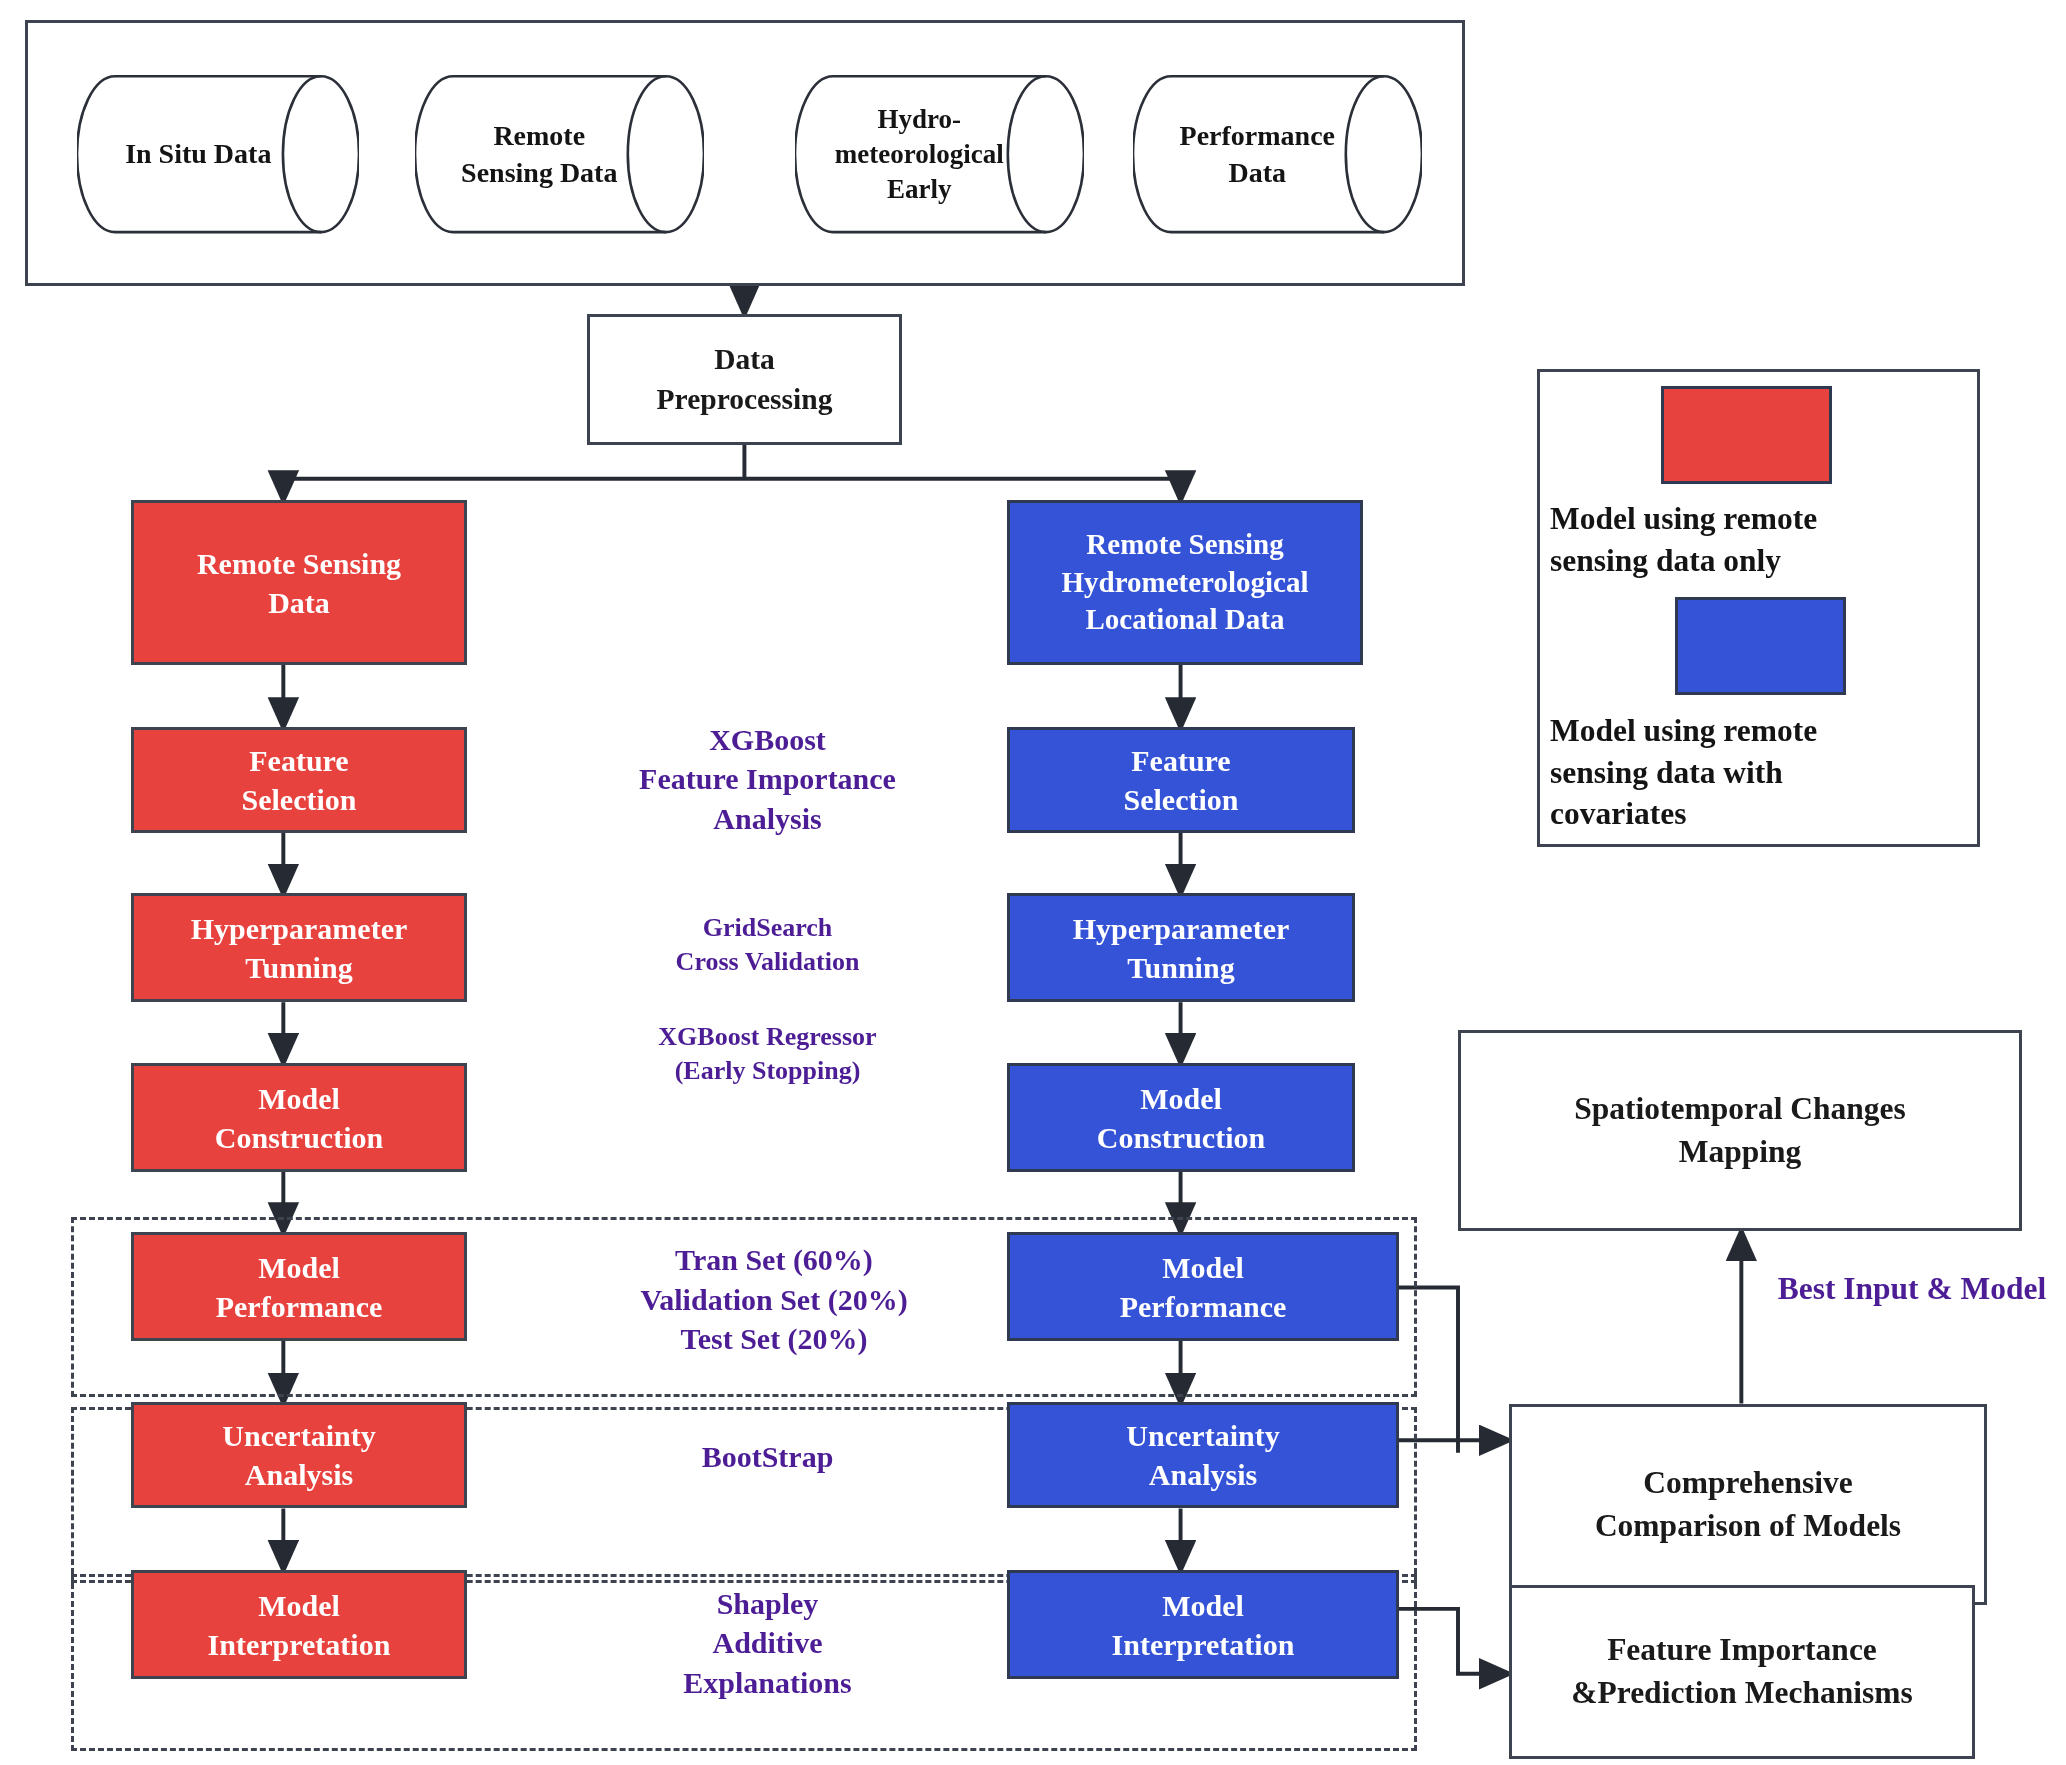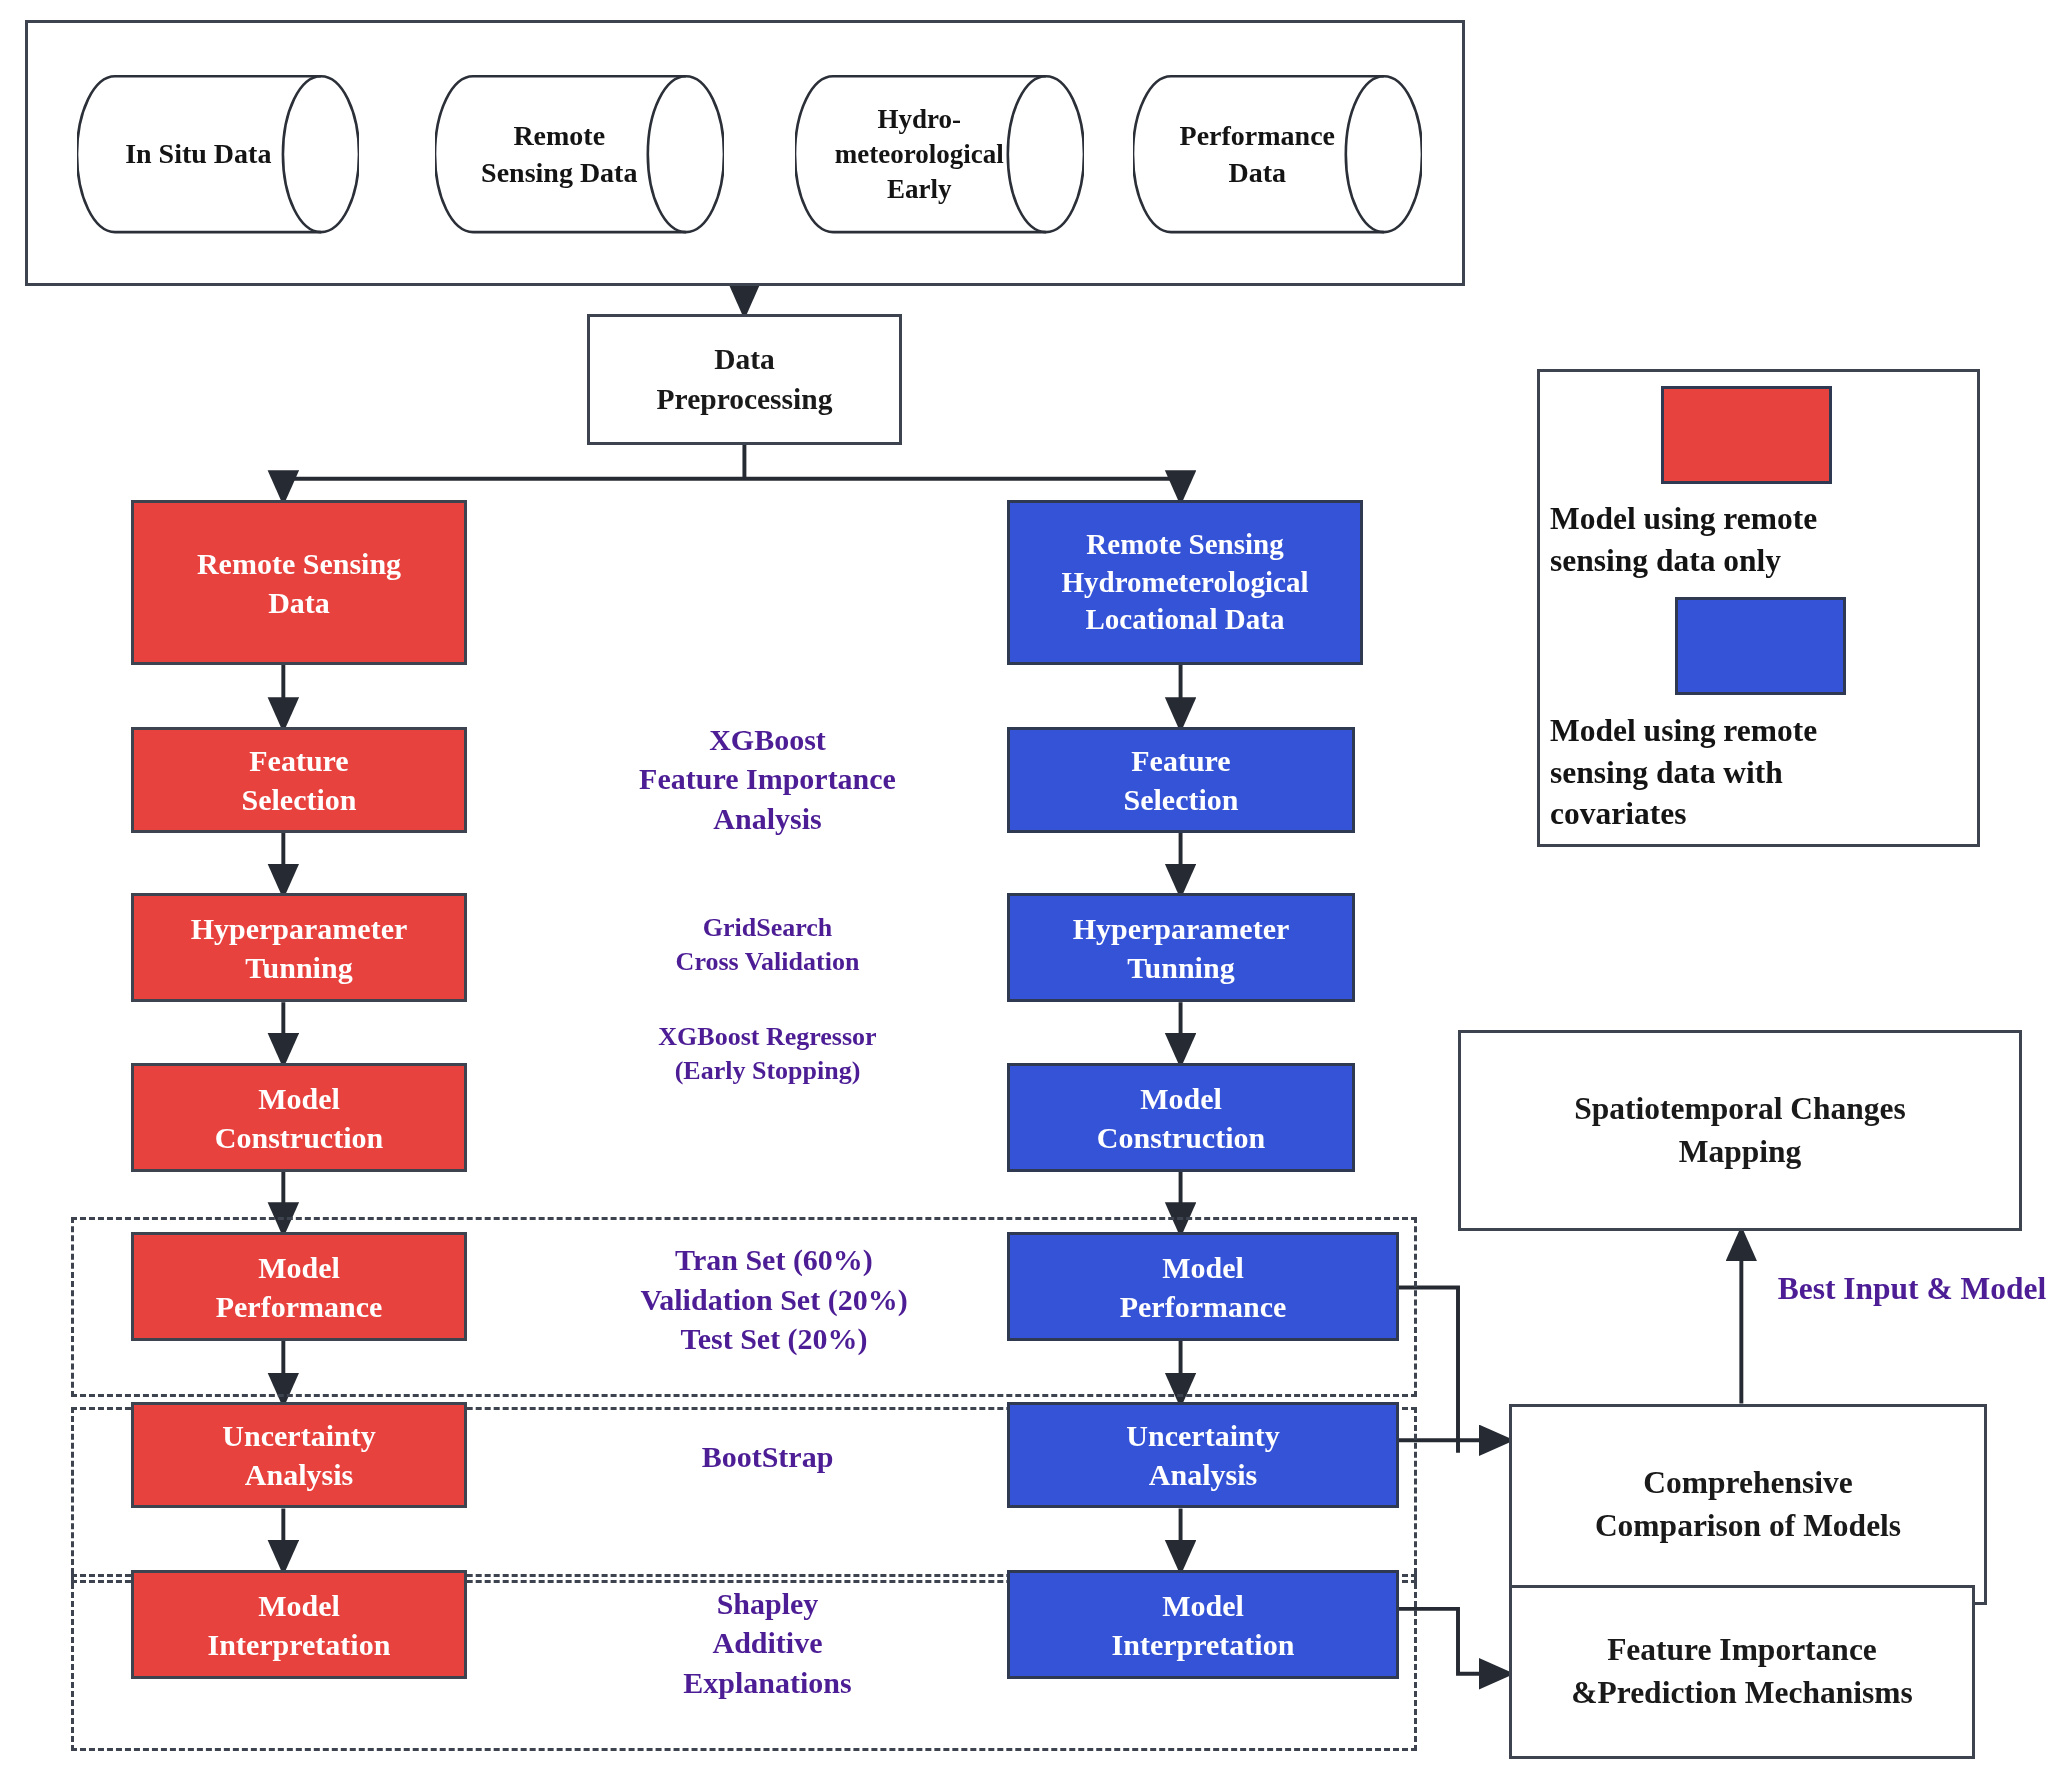--- a/index.html
+++ b/index.html
@@ -170,21 +170,21 @@
   <div class="abs src-container" style="left:25px;top:19.7px;width:1440px;height:266px;"></div>
 
   <div class="cyl" style="left:77px;top:71px;width:282px;height:167px;">
     <svg viewBox="0 0 430 255" preserveAspectRatio="none">
       <path d="M58,8 L372,8 A58,119 0 0,1 372,246 L58,246 A58,119 0 0,1 58,8 Z" fill="#ffffff" stroke="#2b2f38" stroke-width="4"></path>
       <path d="M372,8 A58,119 0 0,0 372,246" fill="none" stroke="#2b2f38" stroke-width="4"></path>
     </svg>
     <div class="cyl-label" style="font-size:28px;">In Situ Data</div>
   </div>
 
-  <div class="cyl" style="left:435px;top:71px;width:289px;height:167px;">
+  <div class="cyl" style="left:415px;top:71px;width:289px;height:167px;">
     <svg viewBox="0 0 440 255" preserveAspectRatio="none">
       <path d="M58,8 L382,8 A58,119 0 0,1 382,246 L58,246 A58,119 0 0,1 58,8 Z" fill="#ffffff" stroke="#2b2f38" stroke-width="4"></path>
       <path d="M382,8 A58,119 0 0,0 382,246" fill="none" stroke="#2b2f38" stroke-width="4"></path>
     </svg>
     <div class="cyl-label" style="font-size:28px;">Remote
 Sensing Data</div>
   </div>
 
   <div class="cyl" style="left:795px;top:71px;width:289px;height:167px;">
     <svg viewBox="0 0 440 255" preserveAspectRatio="none">

